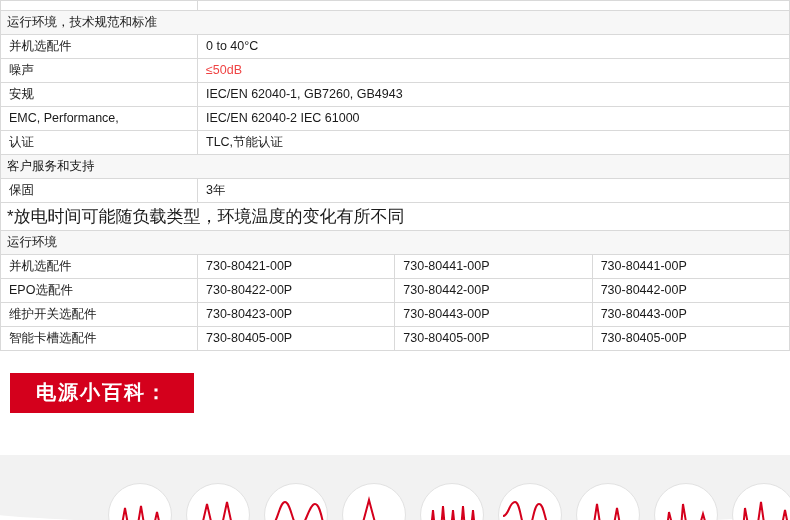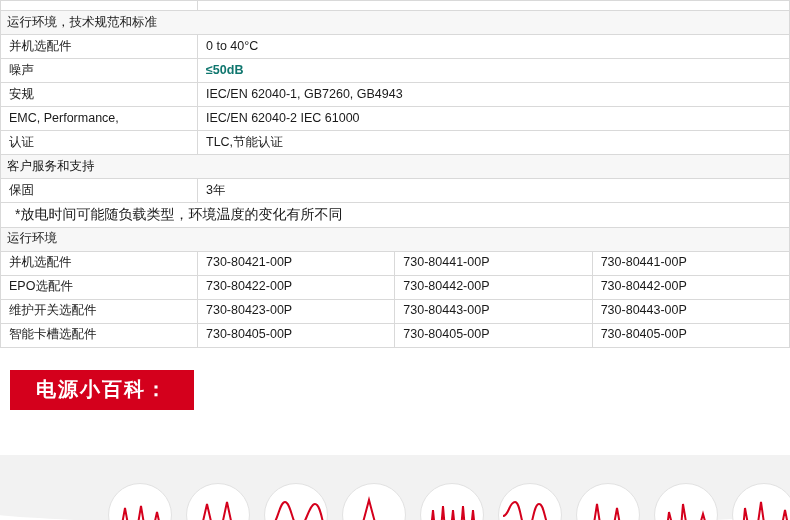--- a/index.html
+++ b/index.html
@@ -39,25 +39,25 @@
   }
   td.val {
   }
   tr.section td {
     text-align: left;
     padding-left: 6px;
     background: #f7f7f7;
   }
   tr.note td {
     text-align: left;
-    padding-left: 14px;
-    font-size: 14px;
-    background: #ffffff;
-  }
-  .red { color: #0f766e; font-weight: bold; }
+    padding-left: 6px;
+    font-size: 17px;
+    background: #ffffff;
+  }
+  .red { color: #ef4444; }
   .cut-top td { border-top: none; }
 
   
   .banner-wrap {
     margin-top: 22px;
     position: relative;
     height: 40px;
   }
   .banner {
     display: inline-block;

